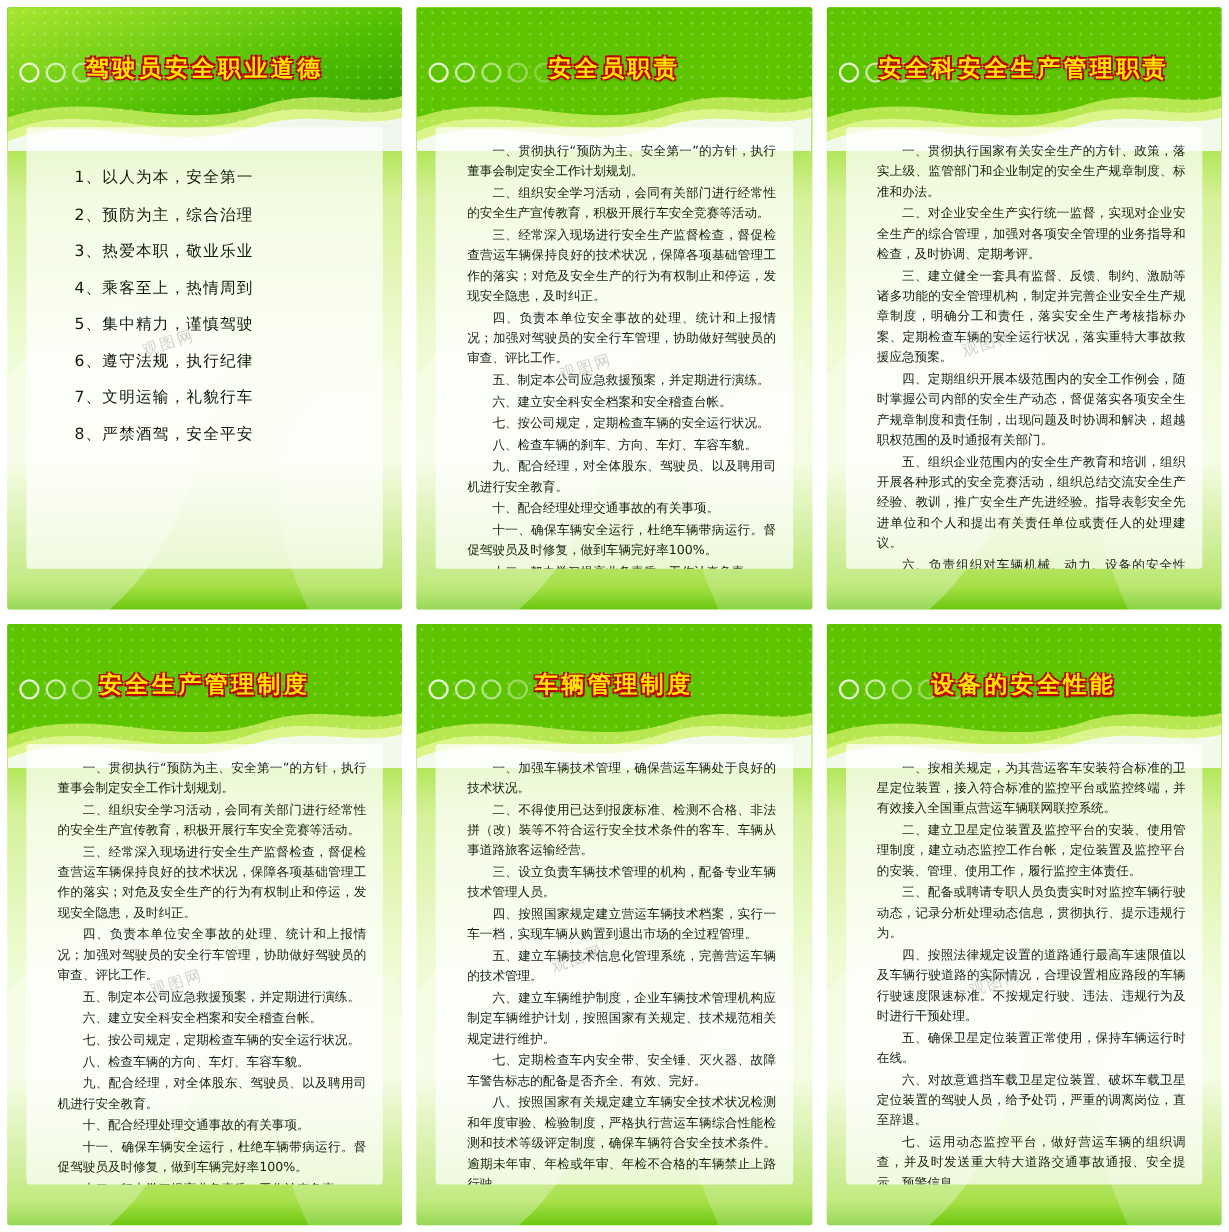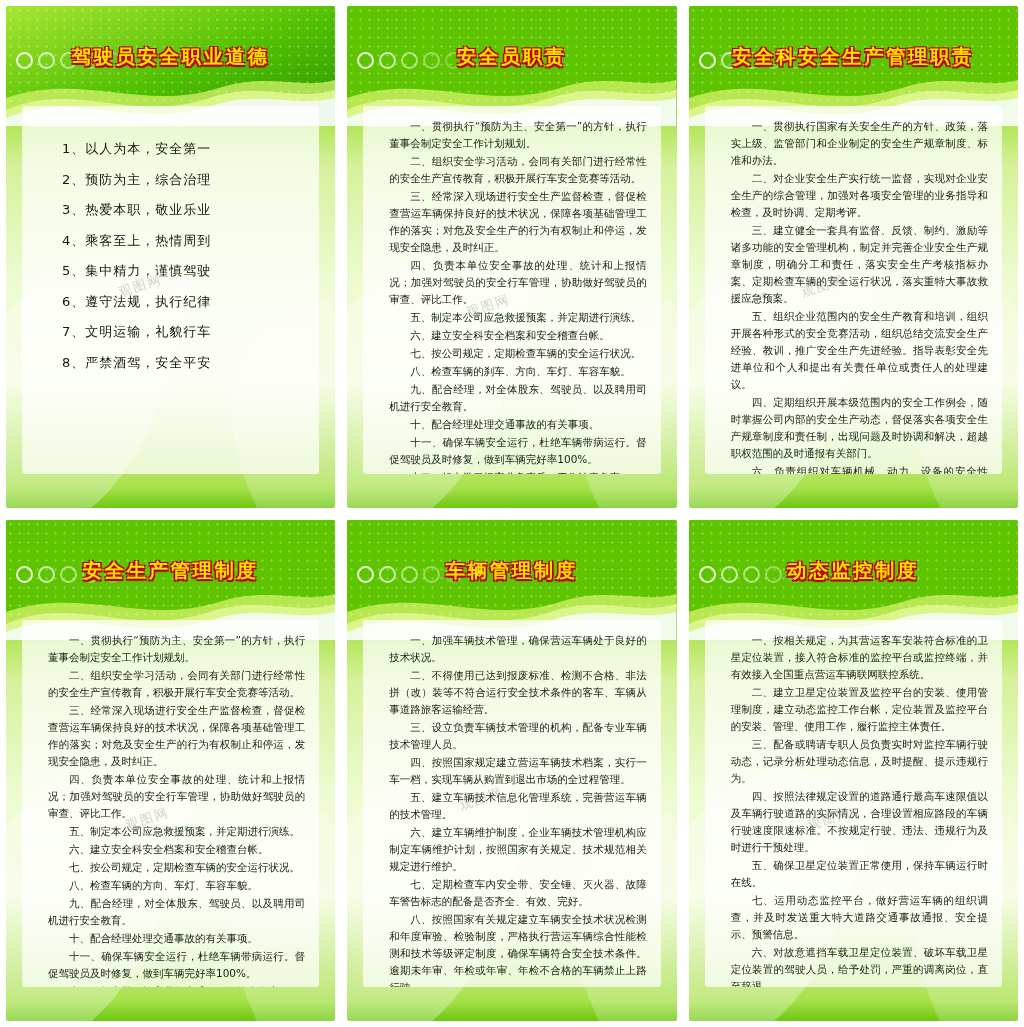--- a/index.html
+++ b/index.html
@@ -222,22 +222,22 @@
           <span></span>
           <span></span>
       </div>
       <div class="title">安全科安全生产管理职责</div>
       <div class="leaf a"></div>
       <div class="leaf b"></div>
       <div class="content-card">
         <p class="para">一、贯彻执行国家有关安全生产的方针、政策，落实上级、监管部门和企业制定的安全生产规章制度、标准和办法。</p>
         <p class="para">二、对企业安全生产实行统一监督，实现对企业安全生产的综合管理，加强对各项安全管理的业务指导和检查，及时协调、定期考评。</p>
         <p class="para">三、建立健全一套具有监督、反馈、制约、激励等诸多功能的安全管理机构，制定并完善企业安全生产规章制度，明确分工和责任，落实安全生产考核指标办案、定期检查车辆的安全运行状况，落实重特大事故救援应急预案。</p>
+        <p class="para">四、定期组织开展本级范围内的安全工作例会，随时掌握公司内部的安全生产动态，督促落实各项安全生产规章制度和责任制，出现问题及时协调和解决，超越职权范围的及时通报有关部门。</p>
         <p class="para">五、组织企业范围内的安全生产教育和培训，组织开展各种形式的安全竞赛活动，组织总结交流安全生产经验、教训，推广安全生产先进经验。指导表彰安全先进单位和个人和提出有关责任单位或责任人的处理建议。</p>
-        <p class="para">四、定期组织开展本级范围内的安全工作例会，随时掌握公司内部的安全生产动态，督促落实各项安全生产规章制度和责任制，出现问题及时协调和解决，超越职权范围的及时通报有关部门。</p>
         <p class="para">六、负责组织对车辆机械、动力、设备的安全性能、维护及安全操作管理及持证上岗等情况的监督、检查和考核。</p>
 
       </div>
       <div class="wm p1">观图网</div>
     </div>
   </div>
 
   <div class="panel">
     <div class="panel-inner">
       <div class="swoosh">
@@ -320,29 +320,29 @@
         </svg>
       </div>
       <div class="dots"></div>
       <div class="rings">
         <span></span>
           <span></span>
           <span></span>
           <span></span>
           <span></span>
       </div>
-      <div class="title">动态监控制度</div>
+      <div class="title">设备的安全性能</div>
       <div class="leaf a"></div>
       <div class="leaf b"></div>
       <div class="content-card">
         <p class="para">一、按相关规定，为其营运客车安装符合标准的卫星定位装置，接入符合标准的监控平台或监控终端，并有效接入全国重点营运车辆联网联控系统。</p>
         <p class="para">二、建立卫星定位装置及监控平台的安装、使用管理制度，建立动态监控工作台帐，定位装置及监控平台的安装、管理、使用工作，履行监控主体责任。</p>
-        <p class="para">三、配备或聘请专职人员负责实时对监控车辆行驶动态，记录分析处理动态信息，及时提醒、提示违规行为。</p>
+        <p class="para">三、配备或聘请专职人员负责实时对监控车辆行驶动态，记录分析处理动态信息，贯彻执行、提示违规行为。</p>
         <p class="para">四、按照法律规定设置的道路通行最高车速限值以及车辆行驶道路的实际情况，合理设置相应路段的车辆行驶速度限速标准。不按规定行驶、违法、违规行为及时进行干预处理。</p>
         <p class="para">五、确保卫星定位装置正常使用，保持车辆运行时在线。</p>
+        <p class="para">六、对故意遮挡车载卫星定位装置、破坏车载卫星定位装置的驾驶人员，给予处罚，严重的调离岗位，直至辞退。</p>
         <p class="para">七、运用动态监控平台，做好营运车辆的组织调查，并及时发送重大特大道路交通事故通报、安全提示、预警信息。</p>
-        <p class="para">六、对故意遮挡车载卫星定位装置、破坏车载卫星定位装置的驾驶人员，给予处罚，严重的调离岗位，直至辞退。</p>
       </div>
       <div class="wm p2">观图网</div>
     </div>
   </div>
 
 </div>
 
 </body></html>

